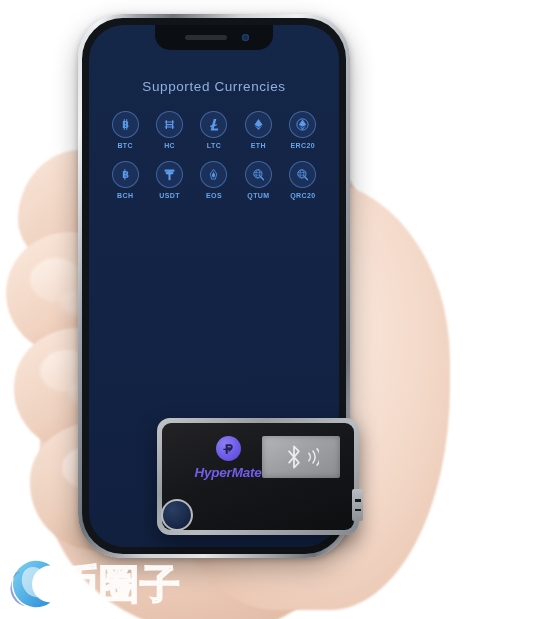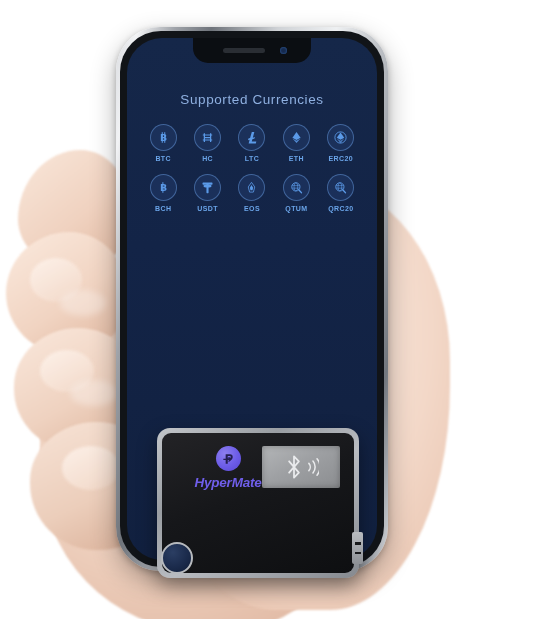--- a/index.html
+++ b/index.html
@@ -44,25 +44,24 @@
       border-radius:48% 52% 50% 48% / 46% 48% 52% 52%;}
   .nail{position:absolute;background:linear-gradient(150deg,#fff7f1 0%,#f7e3d6 70%,#eed3c3 100%);
         border-radius:50%;opacity:.75;filter:blur(1.6px);}
   .n2{left:30px;top:108px;width:52px;height:44px;}
   .n3{left:40px;top:200px;width:54px;height:42px;}
   .n4{left:62px;top:296px;width:58px;height:44px;}
   .knuck{position:absolute;background:rgba(255,255,255,.30);border-radius:50%;filter:blur(3px);}
 
   
   .phone{
-    position:absolute;left:78px;top:27px;width:272px;height:544px;
+    position:absolute;left:78px;top:14px;width:272px;height:544px;
     border-radius:44px;
     background:linear-gradient(100deg,#d8dade 0%,#f2f3f5 6%,#9fa3a9 16%,#6f747b 26%,#cfd2d6 44%,#eef0f2 60%,#a8acb2 78%,#72777e 90%,#d7dade 100%);
     box-shadow:0 10px 26px rgba(0,0,0,.30), 0 2px 6px rgba(0,0,0,.22);
-    margin-left:38px;
   }
   .phone-in{
     position:absolute;left:4px;top:4px;right:4px;bottom:4px;border-radius:41px;
     background:#111418;
   }
   .screen{
     position:absolute;left:7px;top:7px;right:7px;bottom:7px;border-radius:35px;
     background:linear-gradient(180deg,#152749 0%,#132447 40%,#11203f 100%);
     overflow:hidden;
   }
@@ -91,21 +90,21 @@
     background:rgba(70,120,205,.14);
     border:1px solid rgba(110,165,235,.45);
     display:flex;align-items:center;justify-content:center;
     color:#5b9ae8;
   }
   .cur-ic svg{display:block;}
   .cur-lb{font-size:7px;font-weight:700;color:#6aa4e8;letter-spacing:.4px;}
 
   
   .device{
-    position:absolute;left:157px;top:428px;width:202px;height:150px;
+    position:absolute;left:157px;top:418px;width:202px;height:117px;
     border-radius:13px;
     background:linear-gradient(145deg,#c3c6ca 0%,#9a9ea3 30%,#b8bbc0 55%,#85898f 100%);
     box-shadow:0 8px 20px rgba(0,0,0,.40);
     z-index:20;
   }
   .device-face{
     position:absolute;left:5px;top:5px;right:5px;bottom:5px;border-radius:9px;
     background:linear-gradient(160deg,#232326 0%,#16171a 45%,#0e0f11 100%);
     overflow:hidden;
   }
@@ -327,14 +326,32 @@
 
 
     </div>
     <div class="dev-knob"></div>
     <div class="dev-port">
       <i></i>
         <i></i>
     </div>
   </div>
 
+  <div class="wm">
+    <svg width="62" height="62" viewBox="0 0 64 64">
+      <defs>
+        <linearGradient id="swA" x1="0" y1="0" x2="1" y2="1">
+          <stop offset="0" stop-color="#7fd4f2"></stop>
+            <stop offset="1" stop-color="#2f8fd8"></stop>
+        </linearGradient>
+        <linearGradient id="swB" x1="0" y1="1" x2="1" y2="0">
+          <stop offset="0" stop-color="#8e7fd0"></stop>
+            <stop offset="1" stop-color="#59b8e8"></stop>
+        </linearGradient>
+      </defs>
+      <path d="M50 13 A24 24 0 1 0 50 51 A19 19 0 1 1 50 13z" fill="url(#swA)"></path>
+      <path d="M14 20 A24 24 0 0 0 24 55 A19 19 0 0 1 20 19z" fill="url(#swB)" opacity=".85"></path>
+      <ellipse cx="34" cy="30" rx="13" ry="16" fill="#ffffff" opacity=".55" transform="rotate(-25 34 30)"></ellipse>
+    </svg>
+    <div class="wm-txt">币圈子</div>
+  </div>
 
 </div>
 
 </body></html>

